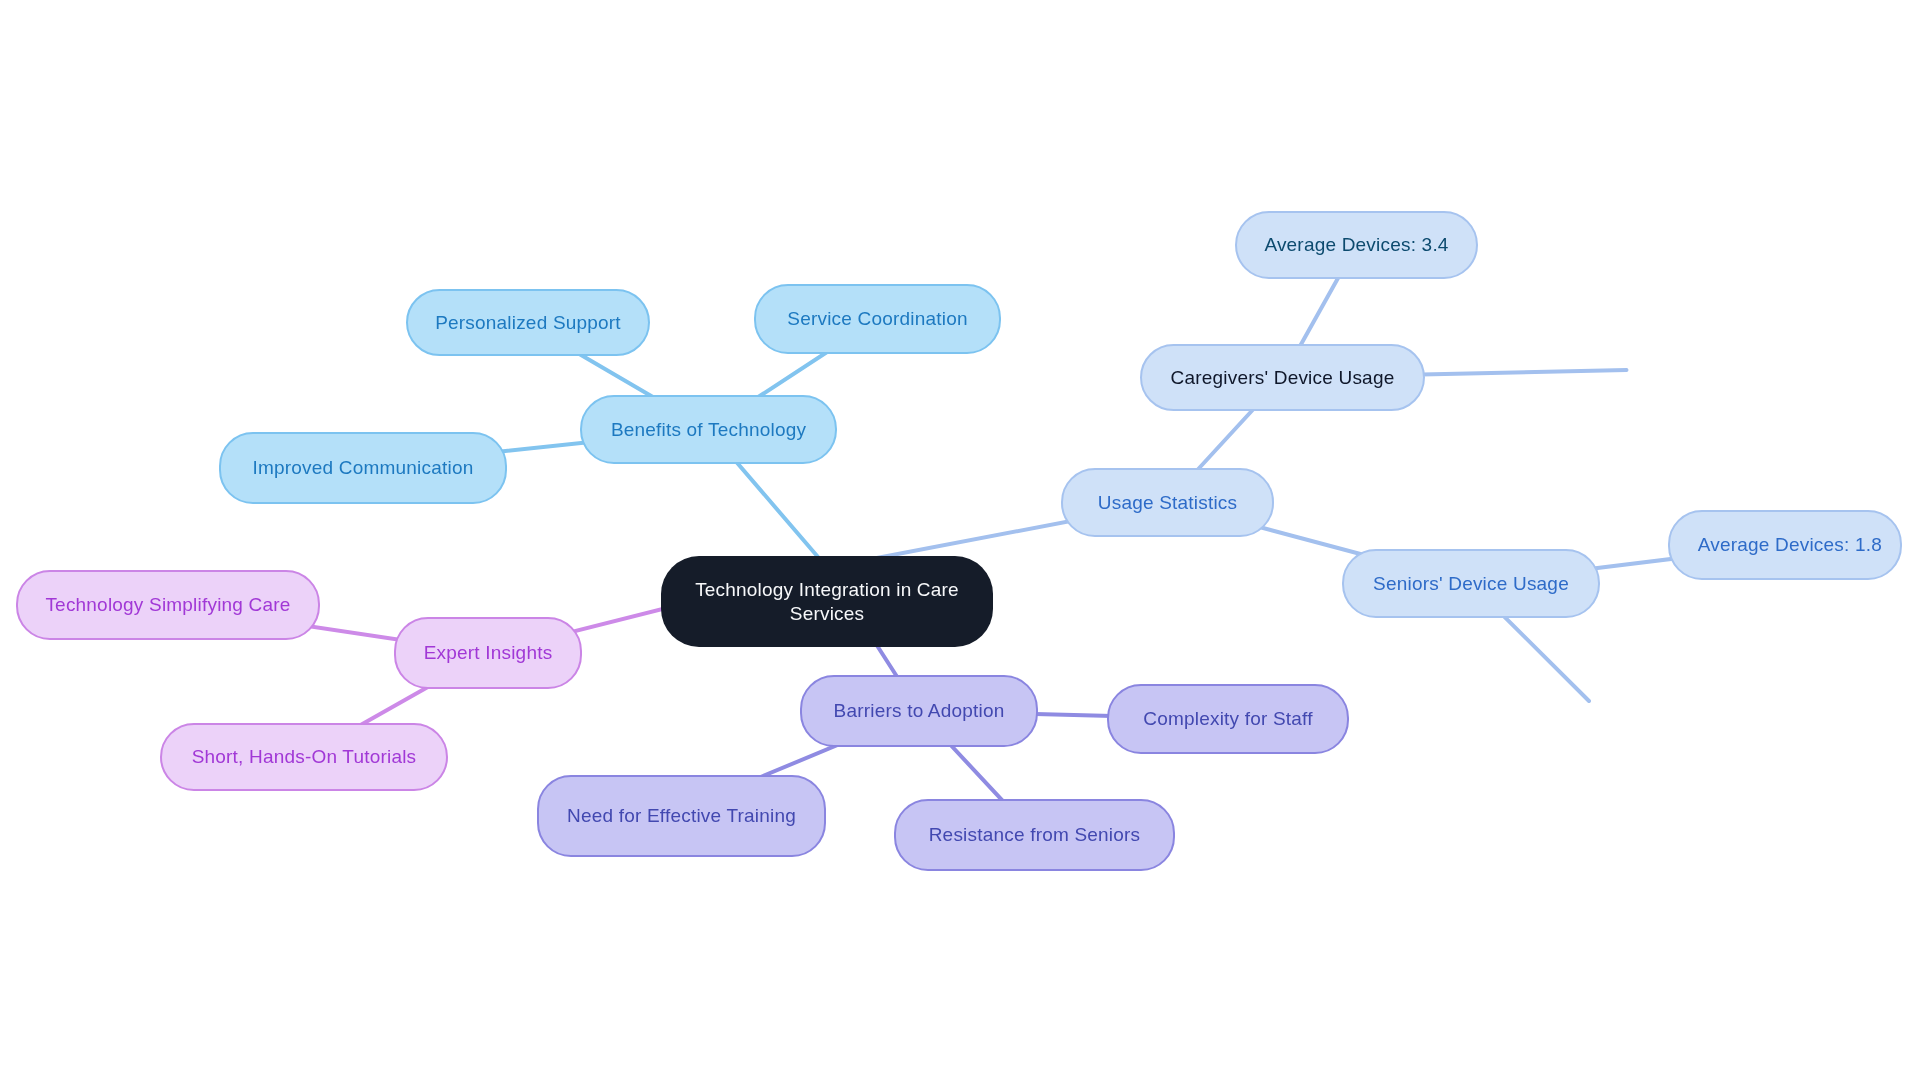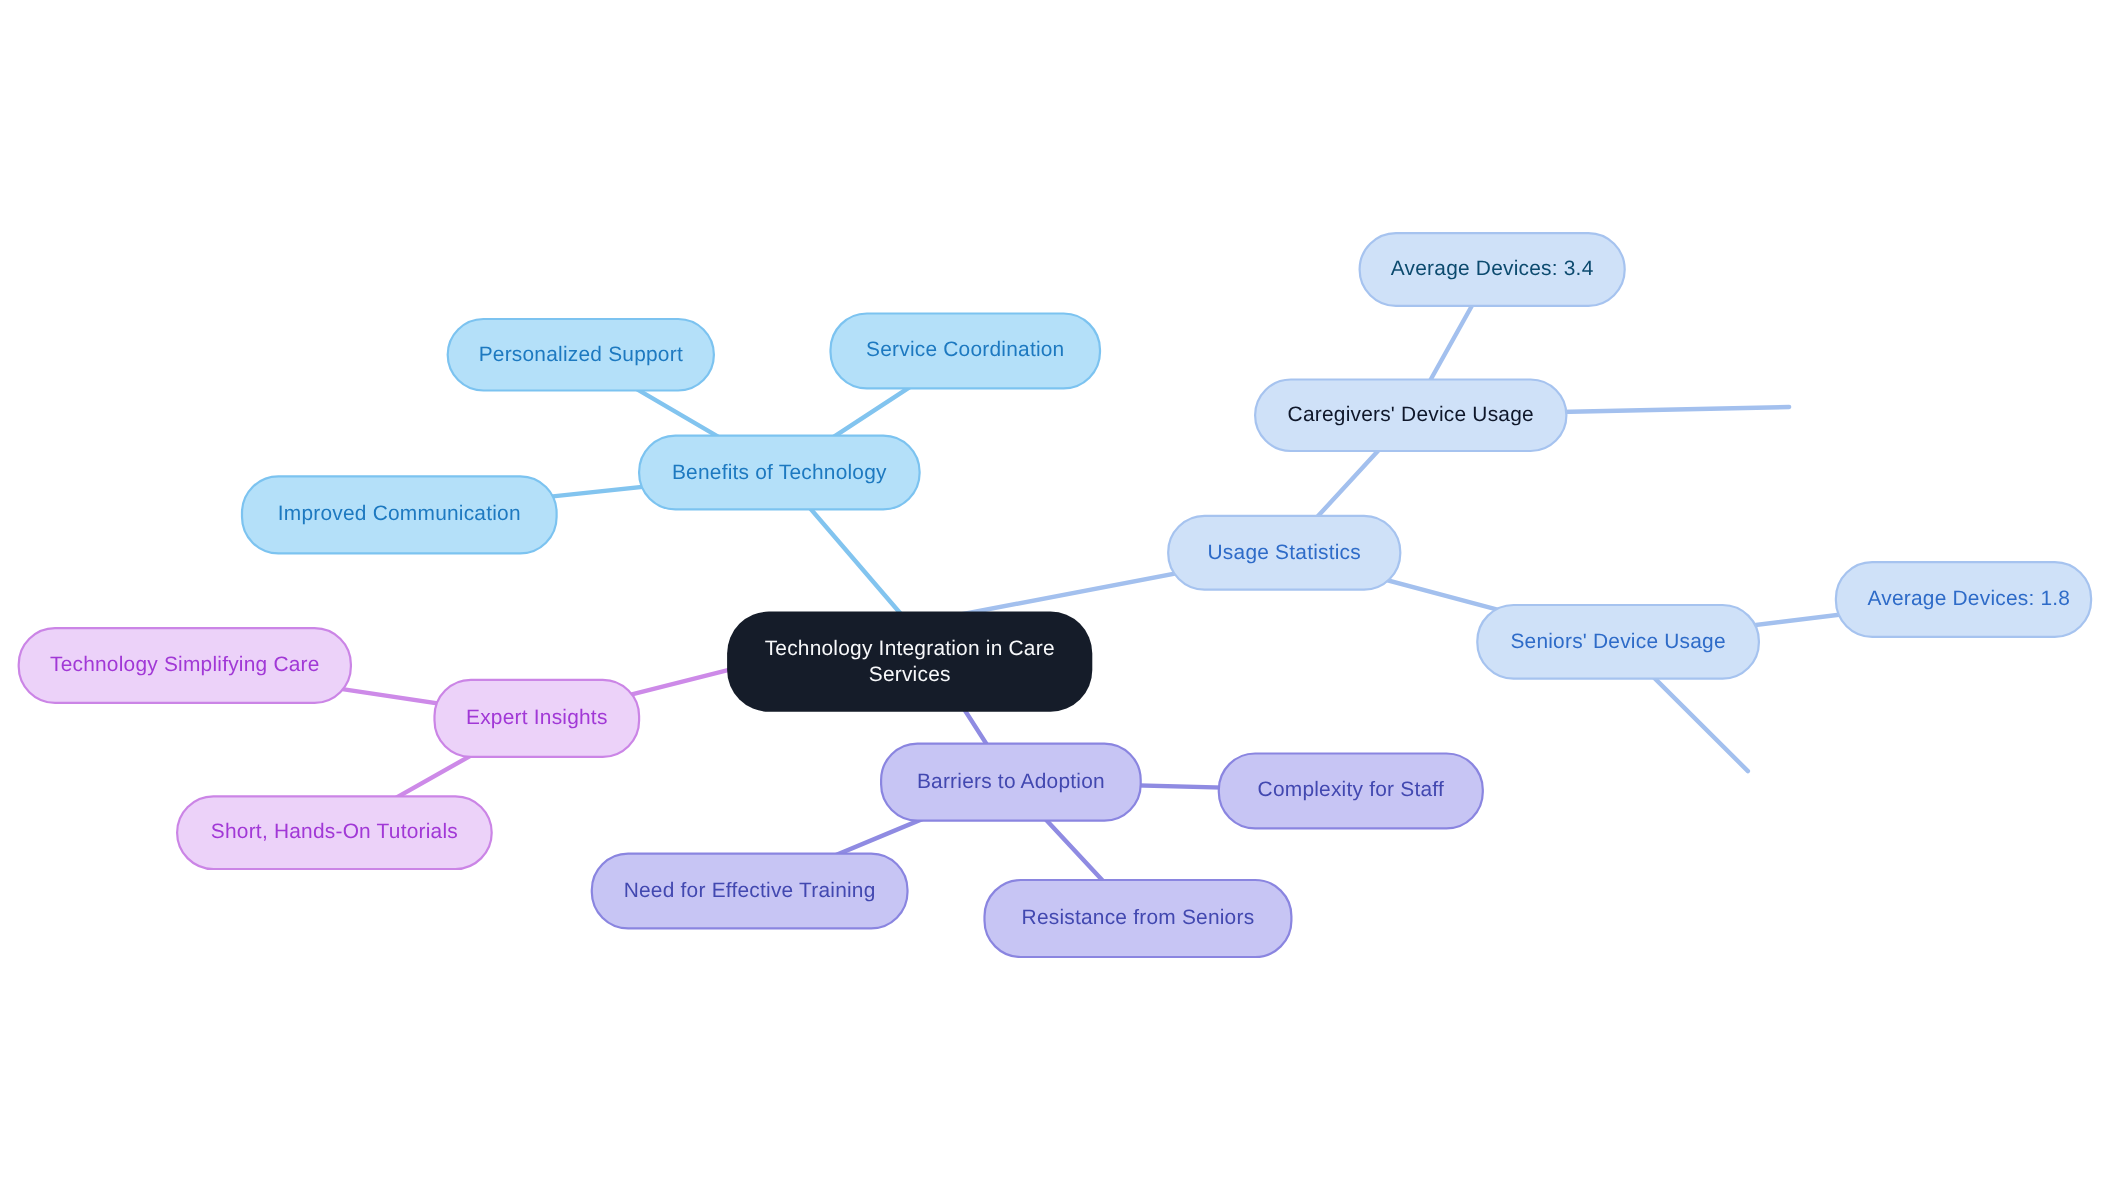--- a/index.html
+++ b/index.html
@@ -111,19 +111,19 @@
     </div>
     <div class="node" style="left: 160px; top: 723px; width: 288px; height: 68px; background: rgb(236, 210, 249); border-color: rgb(203, 133, 230); color: rgb(161, 56, 214);">
       <span>Short, Hands-On Tutorials</span>
     </div>
     <div class="node" style="left: 800px; top: 675px; width: 238px; height: 72px; background: rgb(199, 197, 244); border-color: rgb(138, 133, 224); color: rgb(66, 72, 176);">
       <span>Barriers to Adoption</span>
     </div>
     <div class="node" style="left: 1107px; top: 684px; width: 242px; height: 70px; background: rgb(199, 197, 244); border-color: rgb(138, 133, 224); color: rgb(66, 72, 176);">
       <span>Complexity for Staff</span>
     </div>
-    <div class="node" style="left: 537px; top: 775px; width: 289px; height: 70px; background: rgb(199, 197, 244); border-color: rgb(138, 133, 224); color: rgb(66, 72, 176);">
+    <div class="node" style="left: 537px; top: 775px; width: 289px; height: 82px; background: rgb(199, 197, 244); border-color: rgb(138, 133, 224); color: rgb(66, 72, 176);">
       <span>Need for Effective Training</span>
     </div>
     <div class="node" style="left: 894px; top: 799px; width: 281px; height: 72px; background: rgb(199, 197, 244); border-color: rgb(138, 133, 224); color: rgb(66, 72, 176);">
       <span>Resistance from Seniors</span>
     </div>
   </div>
 
 </body></html>

